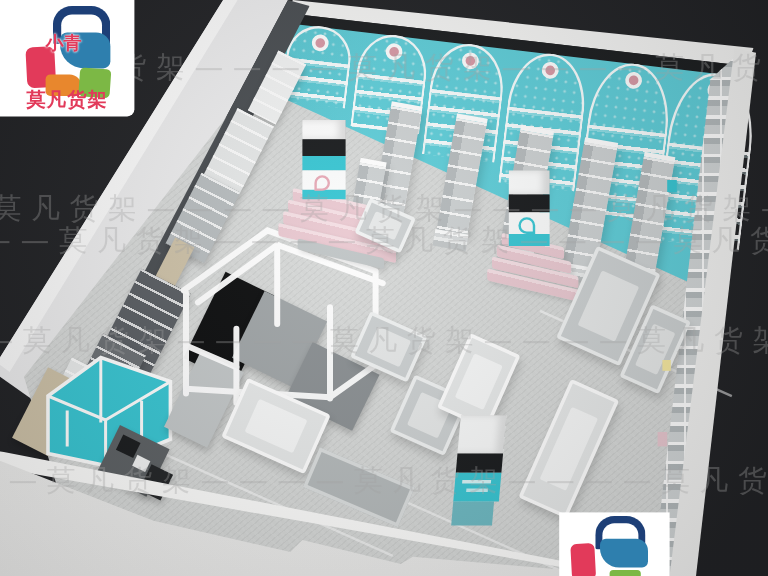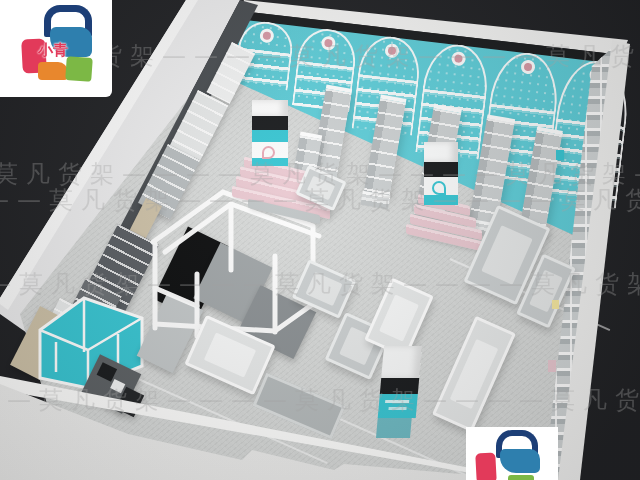--- a/index.html
+++ b/index.html
@@ -250,21 +250,22 @@
       <div class="wm-row" style="left: -45px; top: 268px;">——莫凡货架————莫凡货架————莫凡货架————莫凡货架——</div>
       <div class="wm-row" style="left: -25px; top: 384px;">——莫凡货架————莫凡货架————莫凡货架————莫凡货架——</div>
     </div>
 
   <div class="abs logo-box">
     <div class="abs bag-handle" style="left:44px;top:5px;width:34px;height:25px;"></div>
     <div class="abs" style="left:22px;top:39px;width:24px;height:34px;border-radius:6px;background:var(--c-logo_red,#e23a5a);transform:rotate(-3deg);"></div>
     <div class="abs" style="left:50px;top:27px;width:42px;height:30px;border-radius:6px 12px 6px 20px;background:var(--c-logo_blue,#2e7fae);"></div>
     <div class="abs" style="left:38px;top:62px;width:30px;height:18px;border-radius:4px 10px 4px 4px;background:var(--c-logo_orange,#e8872d);"></div>
     <div class="abs" style="left:66px;top:57px;width:26px;height:24px;border-radius:4px;background:var(--c-logo_green,#7cb845);transform:rotate(4deg);"></div>
-    <div class="logo-small-text" style="left:38px;top:41px;">小青</div>
+    <div class="logo-small-text" style="left:38px;top:27px;">小青</div>
+    <div class="logo-name-text">莫凡货架</div>
   </div>
 
   <div class="abs logo-box2">
     <div class="abs bag-handle" style="left:30px;top:3px;width:30px;height:22px;border-width:6px;"></div>
     <div class="abs" style="left:34px;top:22px;width:40px;height:24px;border-radius:5px 10px 5px 16px;background:var(--c-logo_blue,#2e7fae);"></div>
     <div class="abs" style="left:10px;top:26px;width:20px;height:30px;border-radius:5px;background:var(--c-logo_red,#e23a5a);transform:rotate(-3deg);"></div>
     <div class="abs" style="left:42px;top:48px;width:26px;height:12px;border-radius:3px;background:var(--c-logo_green,#7cb845);"></div>
   </div>
 
 </div>

